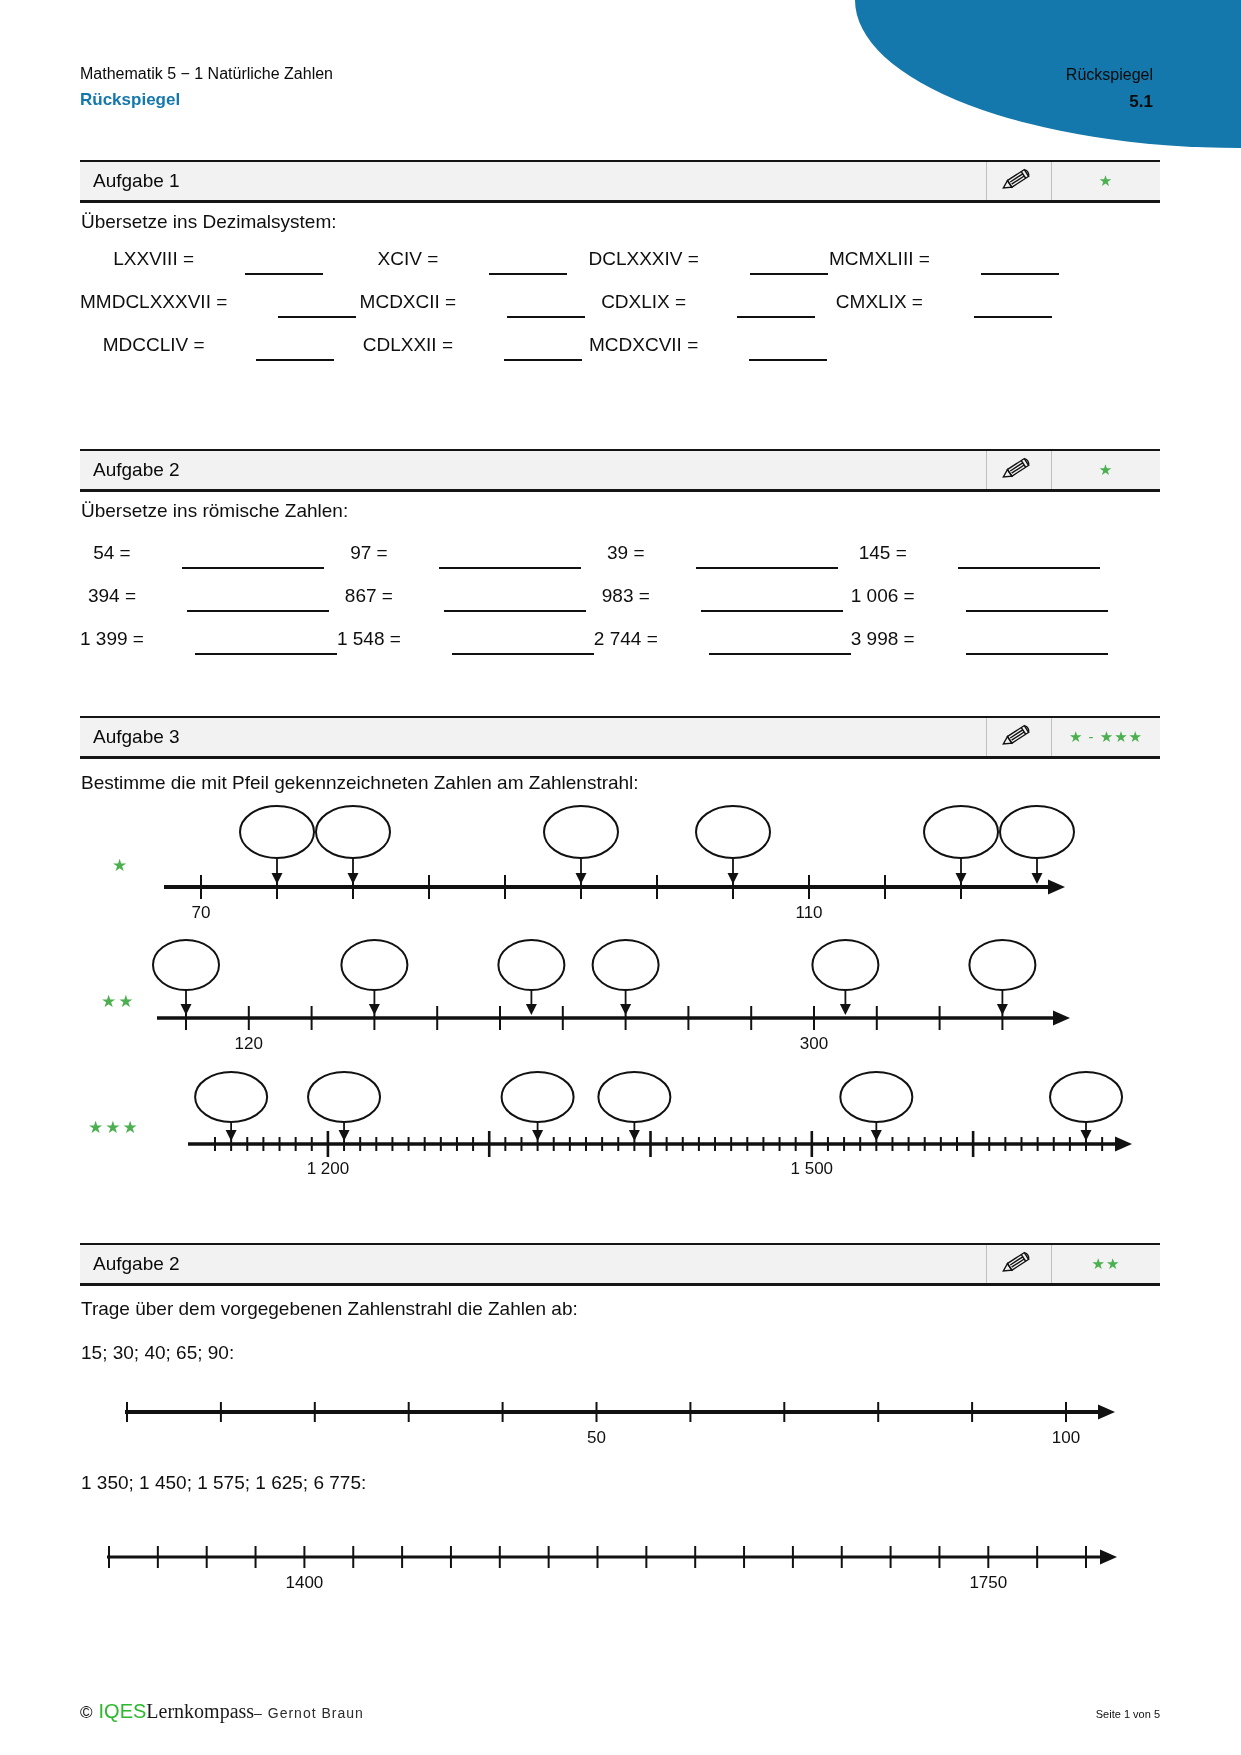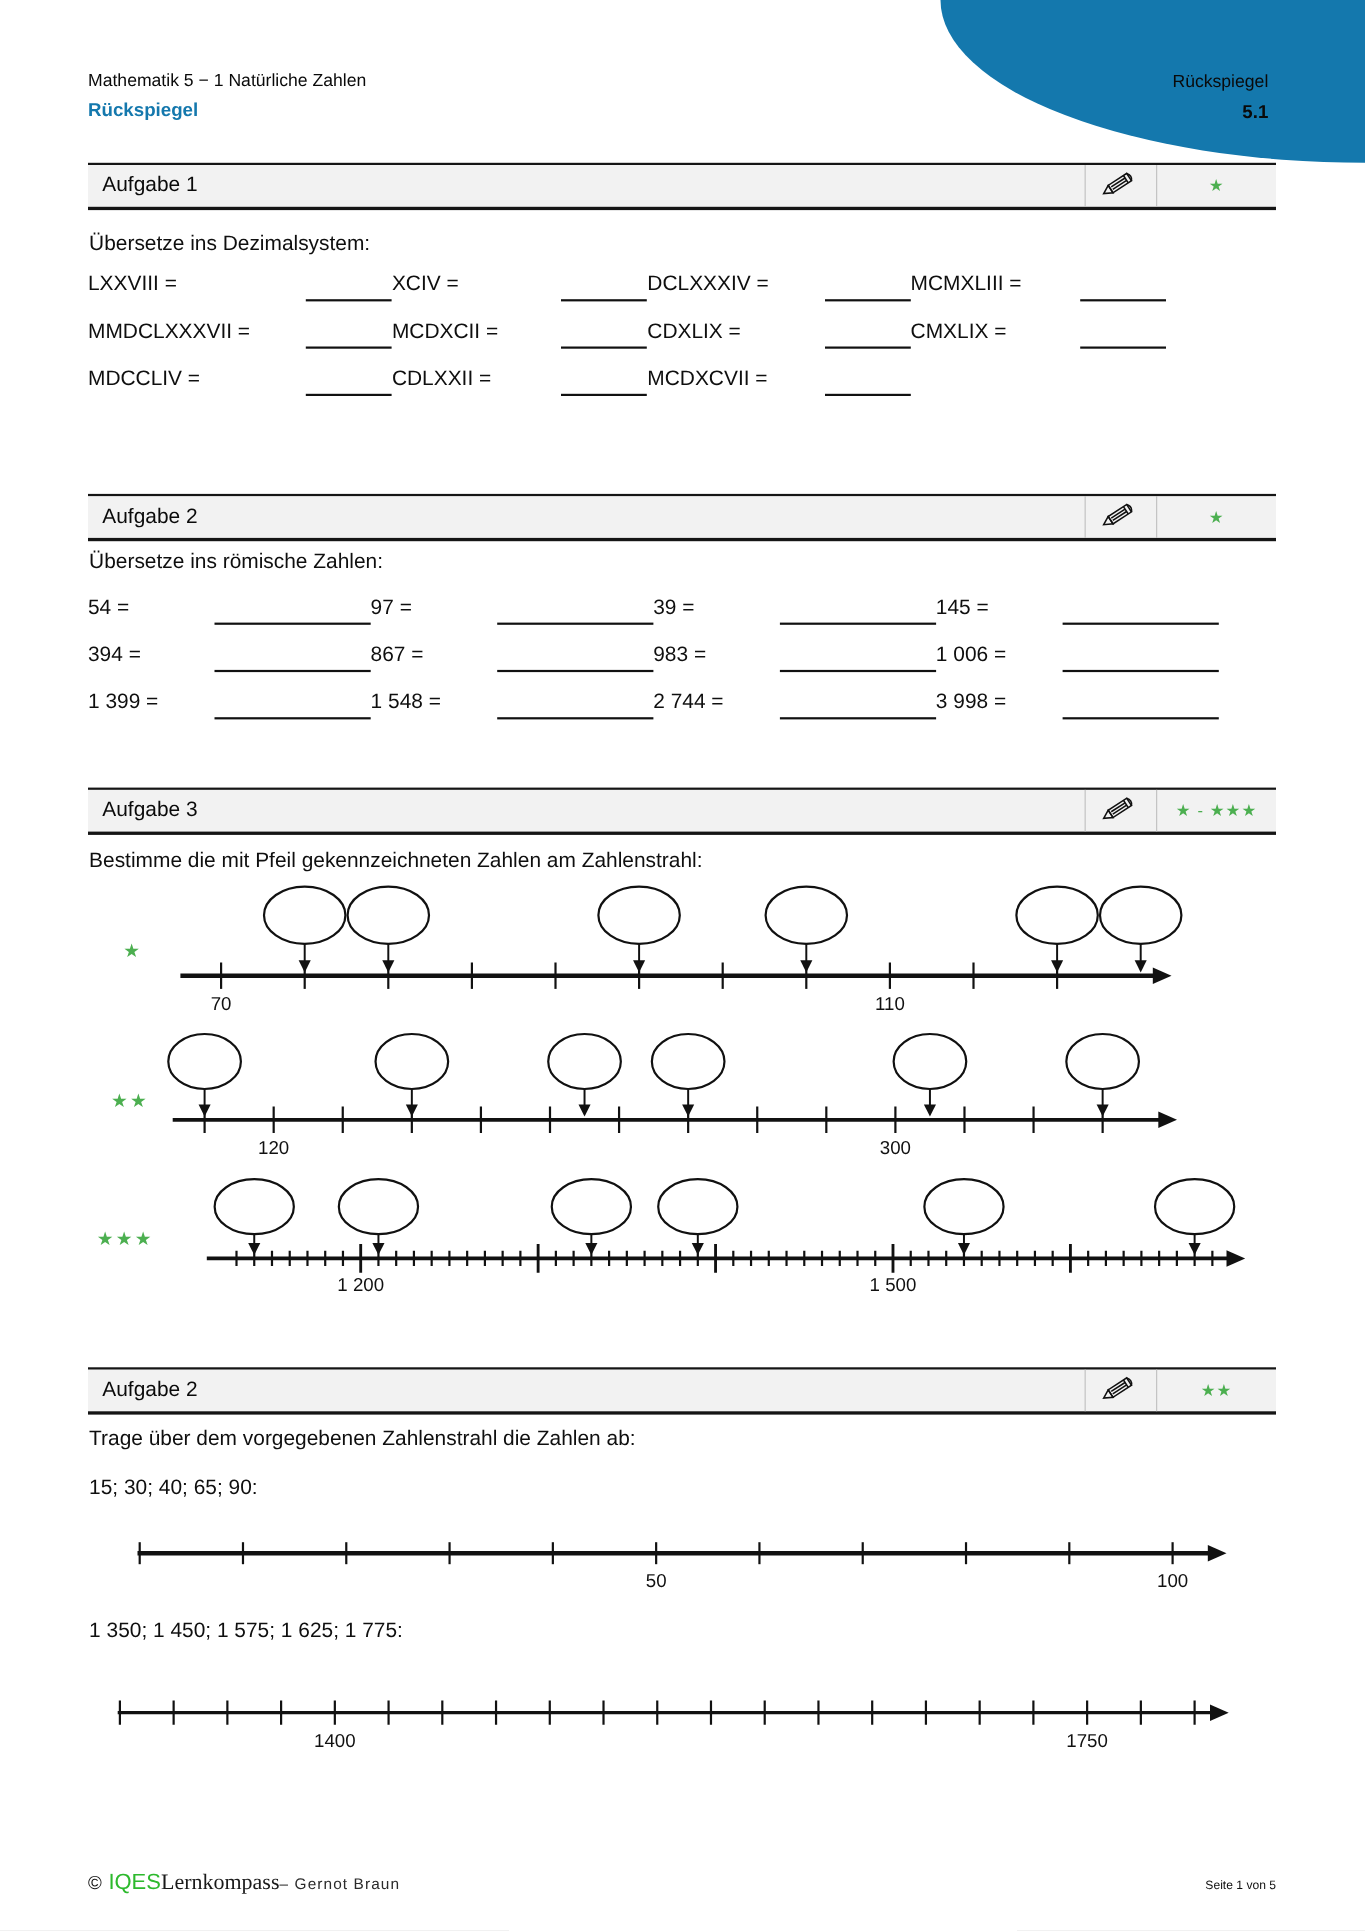--- a/index.html
+++ b/index.html
@@ -25,21 +25,21 @@
   .bar .spacer{flex:1 1 auto;}
   .bar .cell-pencil{flex:0 0 64px;height:100%;display:flex;align-items:center;justify-content:center;
        border-left:1px solid #bfbfbf;}
   .bar .cell-stars{flex:0 0 108px;height:100%;display:flex;align-items:center;justify-content:center;
        border-left:1px solid #bfbfbf;font-size:15px;color:#4caf50;letter-spacing:1px;white-space:nowrap;}
 
   .instr{position:absolute;left:81px;font-size:19px;color:#0f0f0f;}
 
   
   .grid{position:absolute;left:80px;display:grid;grid-template-columns:repeat(4,1fr);}
-  .grid .cell{display:flex;justify-content:space-between;align-items:baseline;height:43px;gap:44px;}
+  .grid .cell{display:flex;justify-content:center;align-items:baseline;height:43px;gap:44px;}
   .grid .lab{font-size:19px;color:#0f0f0f;white-space:pre;}
   .grid .blank{display:inline-block;border-bottom:2px solid #111;height:1px;
                position:relative;top:10px;margin-left:7px;}
   .grid.g0{width:980px;} .grid.g0 .blank{width:78px;}
   .grid.g1{width:960px;} .grid.g1 .blank{width:142px;}
 
   .numline{position:absolute;left:80px;width:1090px;}
   .diff{position:absolute;font-size:17px;color:#4caf50;letter-spacing:2px;}
 
   .subtext{position:absolute;left:81px;font-size:19px;color:#0f0f0f;}
@@ -62,21 +62,21 @@
   <div class="corner">
     <div class="c-label">Rückspiegel</div>
     <div class="c-num">5.1</div>
   </div>
 
   <div class="hdr">
     <div class="course">Mathematik 5 − 1 Natürliche Zahlen</div>
     <div class="sub">Rückspiegel</div>
   </div>
 
-  <div class="bar" style="top:148px">
+  <div class="bar" style="top:160px">
     <div class="title">Aufgabe 1</div>
     <div class="spacer"></div>
     <div class="cell-pencil">
       <span class="pencil"><svg width="40" height="30" viewBox="0 0 40 30">
             <g transform="rotate(-33 20 15)" fill="none" stroke="#111" stroke-width="1.4">
               <rect x="9.5" y="10" width="20" height="8"></rect>
               <path d="M9.5 10 L2 14 L9.5 18 Z"></path>
               <line x1="26" y1="10" x2="26" y2="18"></line>
               <path d="M29.5 10 q3.5 4 0 8"></path>
               <line x1="11" y1="12.7" x2="26" y2="12.7"></line>
@@ -446,21 +446,21 @@
       <line x1="610.4000000000001" y1="12" x2="610.4000000000001" y2="32" stroke="#111" stroke-width="2"></line>
       <line x1="704.3000000000001" y1="12" x2="704.3000000000001" y2="32" stroke="#111" stroke-width="2"></line>
       <line x1="798.2" y1="12" x2="798.2" y2="32" stroke="#111" stroke-width="2"></line>
       <line x1="892.1" y1="12" x2="892.1" y2="32" stroke="#111" stroke-width="2"></line>
       <line x1="986" y1="12" x2="986" y2="32" stroke="#111" stroke-width="2"></line>
       <line x1="45" y1="22" x2="1023" y2="22" stroke="#111" stroke-width="4"></line>
       <polygon points="1035,22 1018,14.5 1018,29.5" fill="#111"></polygon>
       <text x="516.5" y="53" text-anchor="middle" font-size="17" fill="#111">50</text>
       <text x="986" y="53" text-anchor="middle" font-size="17" fill="#111">100</text>
     </svg>
-  <div class="subtext" style="top:1472px">1 350; 1 450; 1 575; 1 625; 1 775:</div>
+  <div class="subtext" style="top:1472px">1 350; 1 450; 1 575; 1 625; 6 775:</div>
   <svg class="numline" style="top:1535px" height="80" width="1090">
       <line x1="29" y1="11" x2="29" y2="33" stroke="#111" stroke-width="2"></line>
       <line x1="77.85" y1="11" x2="77.85" y2="33" stroke="#111" stroke-width="2"></line>
       <line x1="126.7" y1="11" x2="126.7" y2="33" stroke="#111" stroke-width="2"></line>
       <line x1="175.55" y1="11" x2="175.55" y2="33" stroke="#111" stroke-width="2"></line>
       <line x1="224.4" y1="11" x2="224.4" y2="33" stroke="#111" stroke-width="2"></line>
       <line x1="273.25" y1="11" x2="273.25" y2="33" stroke="#111" stroke-width="2"></line>
       <line x1="322.1" y1="11" x2="322.1" y2="33" stroke="#111" stroke-width="2"></line>
       <line x1="370.95" y1="11" x2="370.95" y2="33" stroke="#111" stroke-width="2"></line>
       <line x1="419.8" y1="11" x2="419.8" y2="33" stroke="#111" stroke-width="2"></line>

